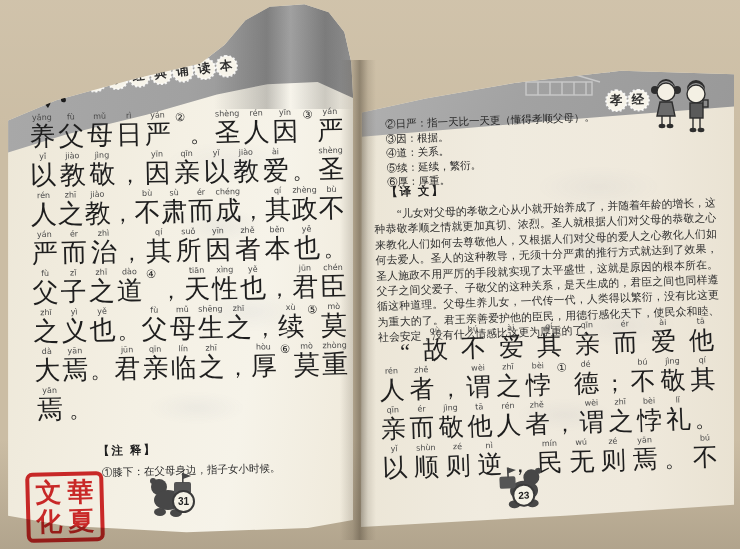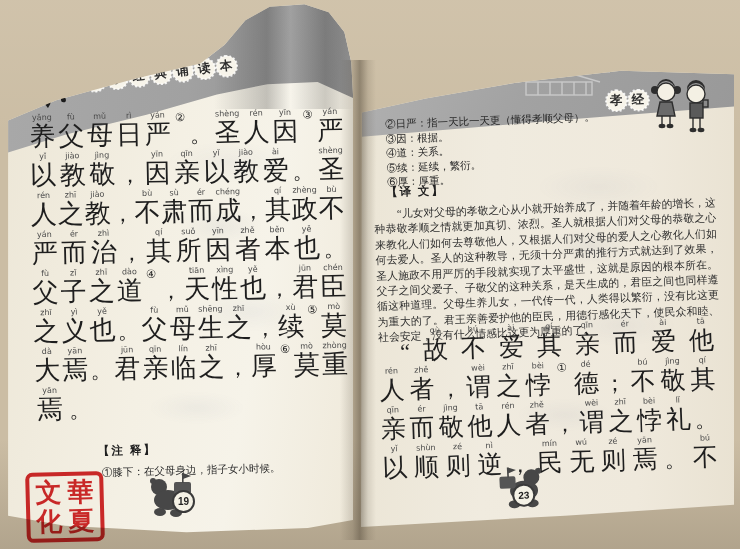--- a/index.html
+++ b/index.html
@@ -484,21 +484,21 @@
           <circle cx="13" cy="17" r="8"></circle>
             <circle cx="7" cy="11" r="3"></circle>
           <ellipse cx="22" cy="30" rx="14" ry="10"></ellipse>
           <rect x="28" y="12" width="17" height="12" rx="2" fill="#555"></rect>
           <rect x="36" y="3" width="1.6" height="10"></rect>
             <path d="M37 3 L45 6 L37 9 Z"></path>
           <ellipse cx="14" cy="42" rx="6" ry="4"></ellipse>
             <ellipse cx="30" cy="43" rx="6" ry="4"></ellipse>
         </g>
       </svg>
-      <div class="pgnum">19</div>
+      <div class="pgnum">31</div>
     </div>
   </div>
 
   <div class="page page-right">
     <div class="band band-right"></div>
 
     <div class="temple">
       <svg width="118" height="46" viewBox="0 0 118 46" fill="none" stroke="#d6d6d6" stroke-width="1.4">
         <path d="M8 20 L59 5 L110 20"></path>
         <path d="M18 30 L59 18 L100 30"></path>

